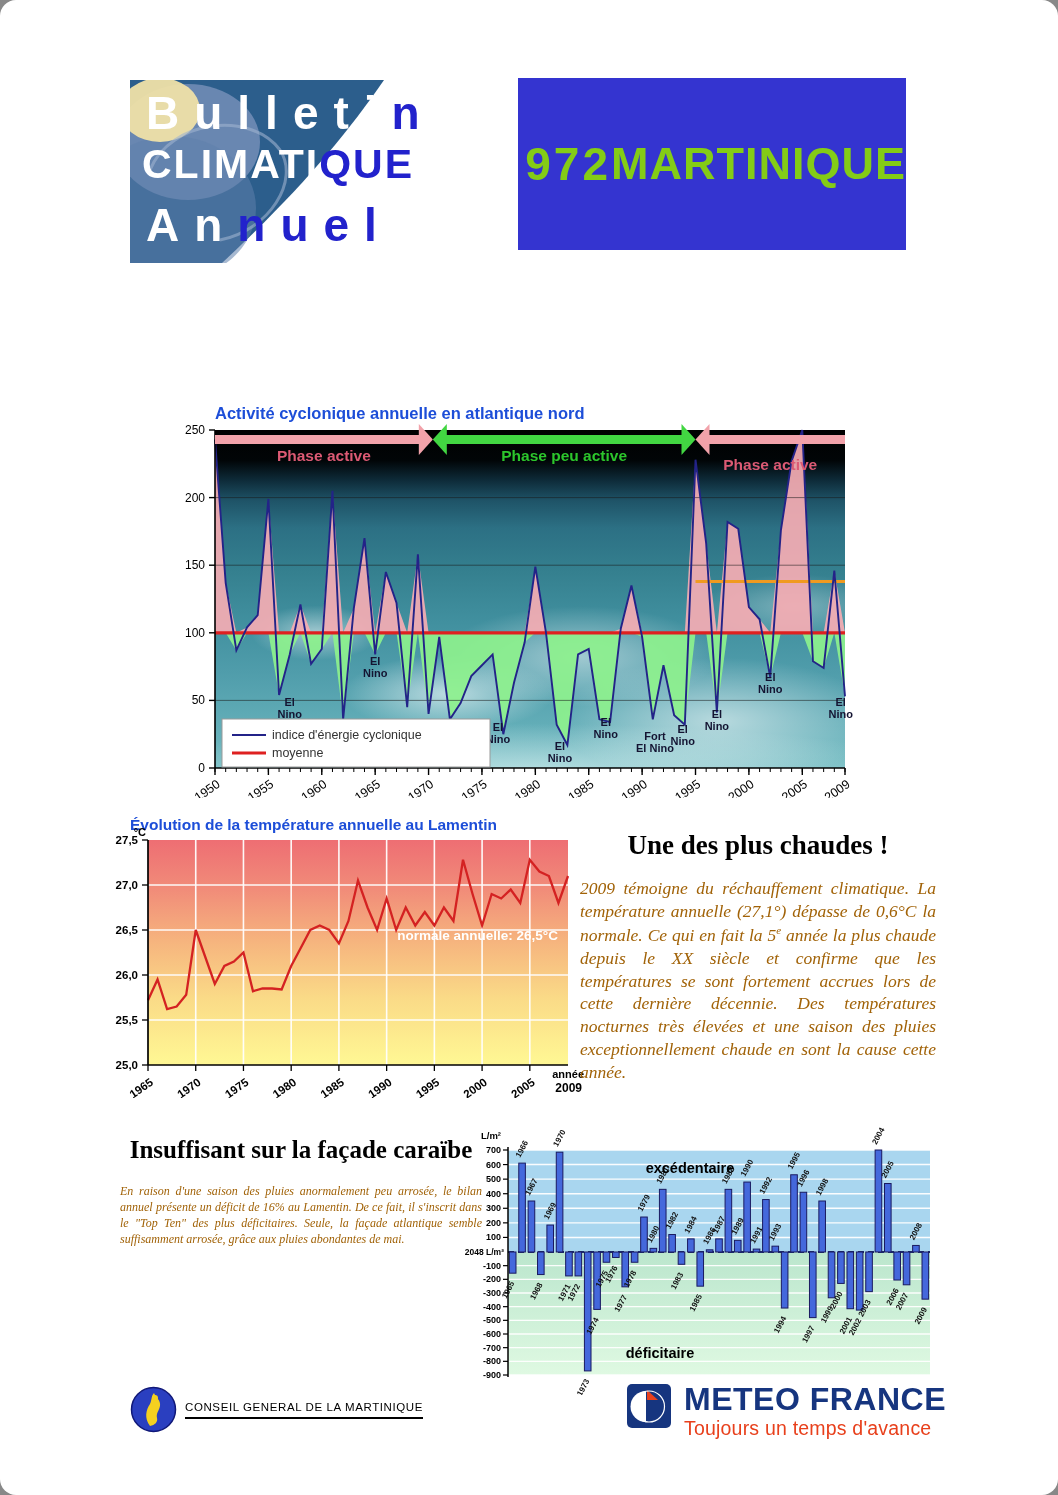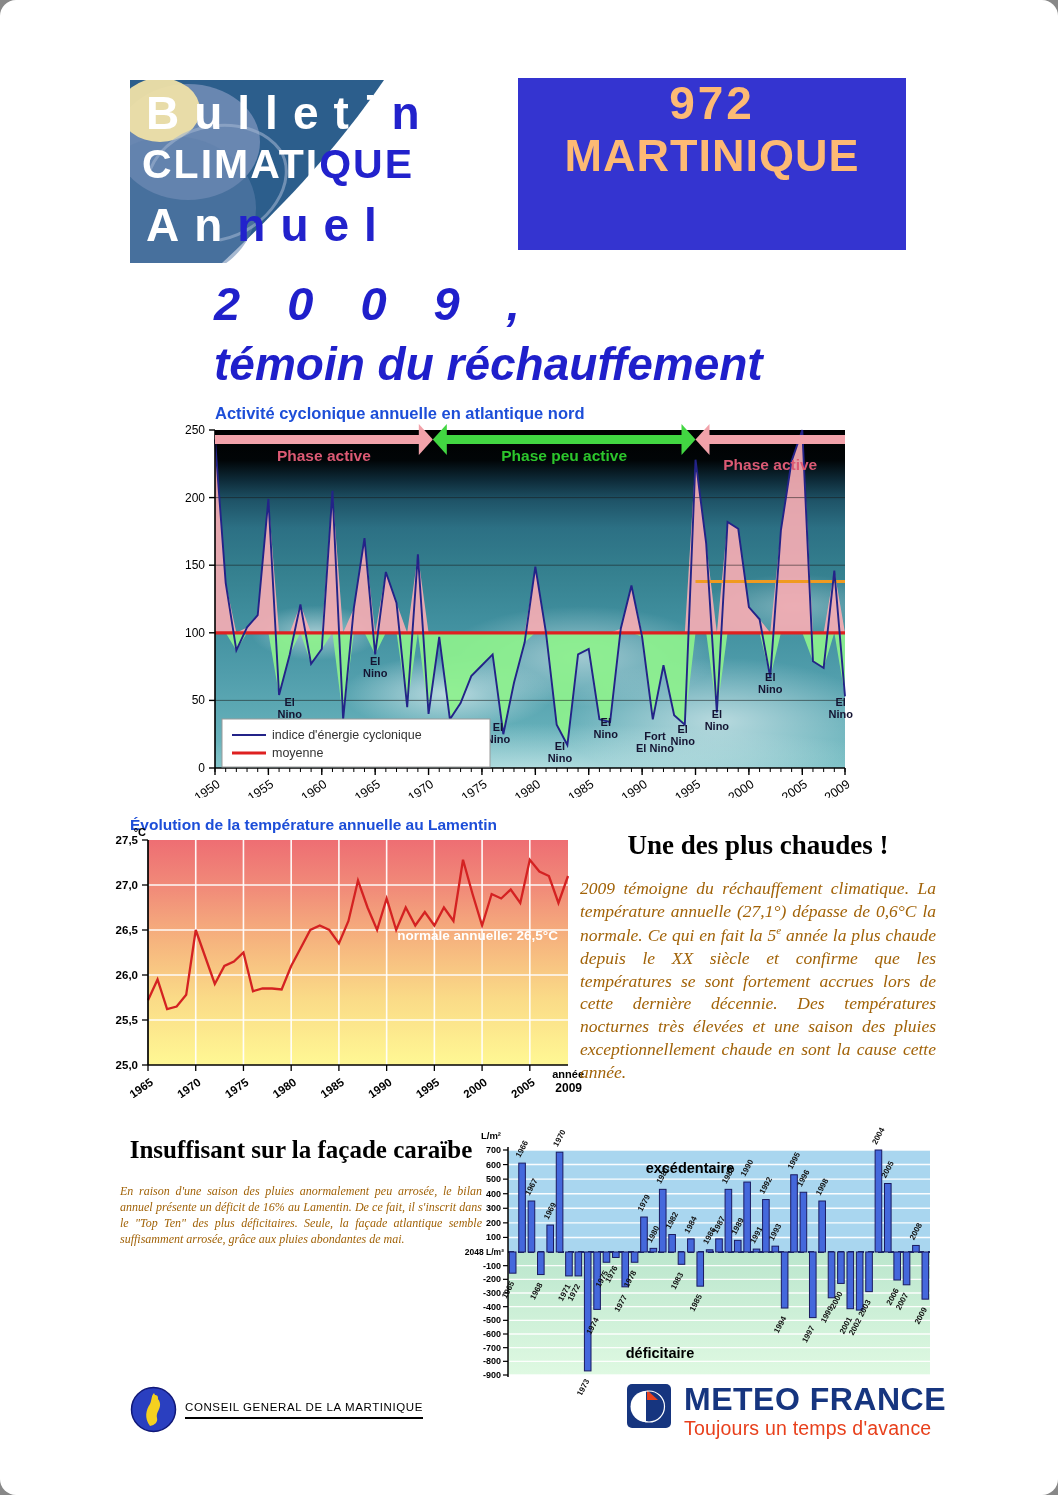--- a/index.html
+++ b/index.html
@@ -10,22 +10,22 @@
   svg text{font-family:"Liberation Sans",sans-serif;}
 
   
   .bca-logo{left:130px;top:80px;width:340px;height:183px;overflow:hidden;}
   .bca-line{position:absolute;white-space:nowrap;font-weight:bold;line-height:1;}
   .l1{top:10px;left:16px;font-size:46px;letter-spacing:15px;}
   .l2{top:64px;left:12px;font-size:41px;letter-spacing:2px;}
   .l3{top:122px;left:16px;font-size:46px;letter-spacing:15px;}
   .w{color:#ffffff;} .b{color:#2222CC;}
 
-  .dept-box{left:518px;top:78px;width:388px;height:172px;background:#3434D0;color:#fdba74;
-            display:flex;flex-direction:column;justify-content:flex-start;align-items:center;}
+  .dept-box{left:518px;top:78px;width:388px;height:172px;background:#3434D0;color:#84cc16;
+            display:flex;flex-direction:row;justify-content:flex-end;align-items:center;}
   .dept-code{font-weight:bold;font-size:46px;letter-spacing:3px;line-height:1.1;}
   .dept-name{font-weight:bold;font-size:45px;letter-spacing:1px;line-height:1.2;}
 
   .main-title{left:214px;top:280px;color:#1F1FCB;font-weight:bold;font-style:italic;}
   .mt1{font-size:47px;letter-spacing:17px;line-height:1.0;}
   .mt2{font-size:46px;letter-spacing:0;line-height:1.0;margin-top:14px;}
 
   .chart-title{font-weight:bold;color:#1d4ed8;text-align:left;}
   .cyc-title{left:215px;top:404px;width:630px;font-size:16.5px;}
   .cyc-bg{left:215px;top:430px;width:630px;height:338px;background:
@@ -82,24 +82,20 @@
     <div class="bca-line l1"><span class="w">Bulleti</span><span class="b">n</span></div>
     <div class="bca-line l2"><span class="w">CLIMATI</span><span class="b">QUE</span></div>
     <div class="bca-line l3"><span class="w">An</span><span class="b">nuel</span></div>
   </div>
 
   <div class="abs dept-box">
     <div class="dept-code">972</div>
     <div class="dept-name">MARTINIQUE</div>
   </div>
 
-  <div class="abs main-title">
-    <div class="mt1">2 0 0 9 ,</div>
-    <div class="mt2">témoin du réchauffement</div>
-  </div>
 
   <div class="abs chart-title cyc-title">Activité cyclonique annuelle en atlantique nord</div>
   <div class="abs cyc-bg"></div>
   <svg id="cyc-svg" style="left:160px;top:420px" width="700" height="378" viewBox="0 0 700 378">
       <path d="M55,19.464 L 65.67796610169492,162.776 L 76.35593220338983,212.8 L 87.03389830508475,207.392 L 97.71186440677965,195.224 L 108.38983050847457,78.952 L 119.0677966101695,212.8 L 129.74576271186442,212.8 L 140.4237288135593,184.408 L 151.10169491525426,212.8 L 161.77966101694915,212.8 L 172.45762711864407,70.83999999999997 L 183.135593220339,212.8 L 193.8135593220339,188.464 L 204.4915254237288,118.16 L 215.16949152542372,212.8 L 225.84745762711864,151.96 L 236.52542372881356,183.056 L 247.20338983050848,212.8 L 257.8813559322034,134.384 L 268.5593220338983,212.8 L 279.2372881355932,212.8 L 289.91525423728814,212.8 L 300.5932203389831,212.8 L 311.271186440678,212.8 L 321.9491525423729,212.8 L 332.6271186440678,212.8 L 343.3050847457627,212.8 L 353.9830508474576,212.8 L 364.66101694915255,212.8 L 375.33898305084745,146.552 L 386.0169491525424,212.8 L 396.6949152542373,212.8 L 407.3728813559322,212.8 L 418.0508474576271,212.8 L 428.728813559322,212.8 L 439.40677966101697,212.8 L 450.08474576271186,212.8 L 460.76271186440675,208.744 L 471.4406779661017,165.48 L 482.1186440677966,212.8 L 492.79661016949154,212.8 L 503.47457627118644,212.8 L 514.1525423728813,212.8 L 524.8305084745763,212.8 L 535.5084745762712,39.74400000000003 L 546.1864406779662,123.56800000000001 L 556.8644067796611,212.8 L 567.542372881356,101.936 L 578.2203389830509,108.696 L 588.8983050847457,187.112 L 599.5762711864406,199.28 L 610.2542372881356,212.8 L 620.9322033898305,110.048 L 631.6101694915254,41.096000000000004 L 642.2881355932203,10 L 652.9661016949152,212.8 L 663.6440677966102,212.8 L 674.3220338983051,150.608 L 685,212.8 L685,212.8 L55,212.8 Z" fill="#F5ACB3" opacity="0.92"></path>
       <path d="M55,212.8 L 65.67796610169492,212.8 L 76.35593220338983,230.376 L 87.03389830508475,212.8 L 97.71186440677965,212.8 L 108.38983050847457,212.8 L 119.0677966101695,274.992 L 129.74576271186442,234.43200000000002 L 140.4237288135593,212.8 L 151.10169491525426,243.89600000000002 L 161.77966101694915,229.024 L 172.45762711864407,212.8 L 183.135593220339,299.328 L 193.8135593220339,212.8 L 204.4915254237288,212.8 L 215.16949152542372,234.43200000000002 L 225.84745762711864,212.8 L 236.52542372881356,212.8 L 247.20338983050848,287.15999999999997 L 257.8813559322034,212.8 L 268.5593220338983,293.92 L 279.2372881355932,216.856 L 289.91525423728814,299.328 L 300.5932203389831,283.104 L 311.271186440678,256.06399999999996 L 321.9491525423729,245.248 L 332.6271186440678,234.43200000000002 L 343.3050847457627,314.2 L 353.9830508474576,262.824 L 364.66101694915255,222.264 L 375.33898305084745,212.8 L 386.0169491525424,212.8 L 396.6949152542373,304.736 L 407.3728813559322,325.016 L 418.0508474576271,234.43200000000002 L 428.728813559322,229.024 L 439.40677966101697,299.328 L 450.08474576271186,302.032 L 460.76271186440675,212.8 L 471.4406779661017,212.8 L 482.1186440677966,216.856 L 492.79661016949154,299.328 L 503.47457627118644,245.248 L 514.1525423728813,295.272 L 524.8305084745763,304.736 L 535.5084745762712,212.8 L 546.1864406779662,212.8 L 556.8644067796611,292.568 L 567.542372881356,212.8 L 578.2203389830509,212.8 L 588.8983050847457,212.8 L 599.5762711864406,212.8 L 610.2542372881356,257.416 L 620.9322033898305,212.8 L 631.6101694915254,212.8 L 642.2881355932203,212.8 L 652.9661016949152,241.192 L 663.6440677966102,247.952 L 674.3220338983051,212.8 L 685,276.344 L685,212.8 L55,212.8 Z" fill="#8DF18D" opacity="0.92"></path>
       <line x1="55" y1="280.4" x2="685" y2="280.4" stroke="#1a1a1a" stroke-width="0.9" opacity="0.6"></line>
       <line x1="55" y1="212.8" x2="685" y2="212.8" stroke="#1a1a1a" stroke-width="0.9" opacity="0.6"></line>
       <line x1="55" y1="145.2" x2="685" y2="145.2" stroke="#1a1a1a" stroke-width="0.9" opacity="0.6"></line>
       <line x1="55" y1="77.60000000000002" x2="685" y2="77.60000000000002" stroke="#1a1a1a" stroke-width="0.9" opacity="0.6"></line>

